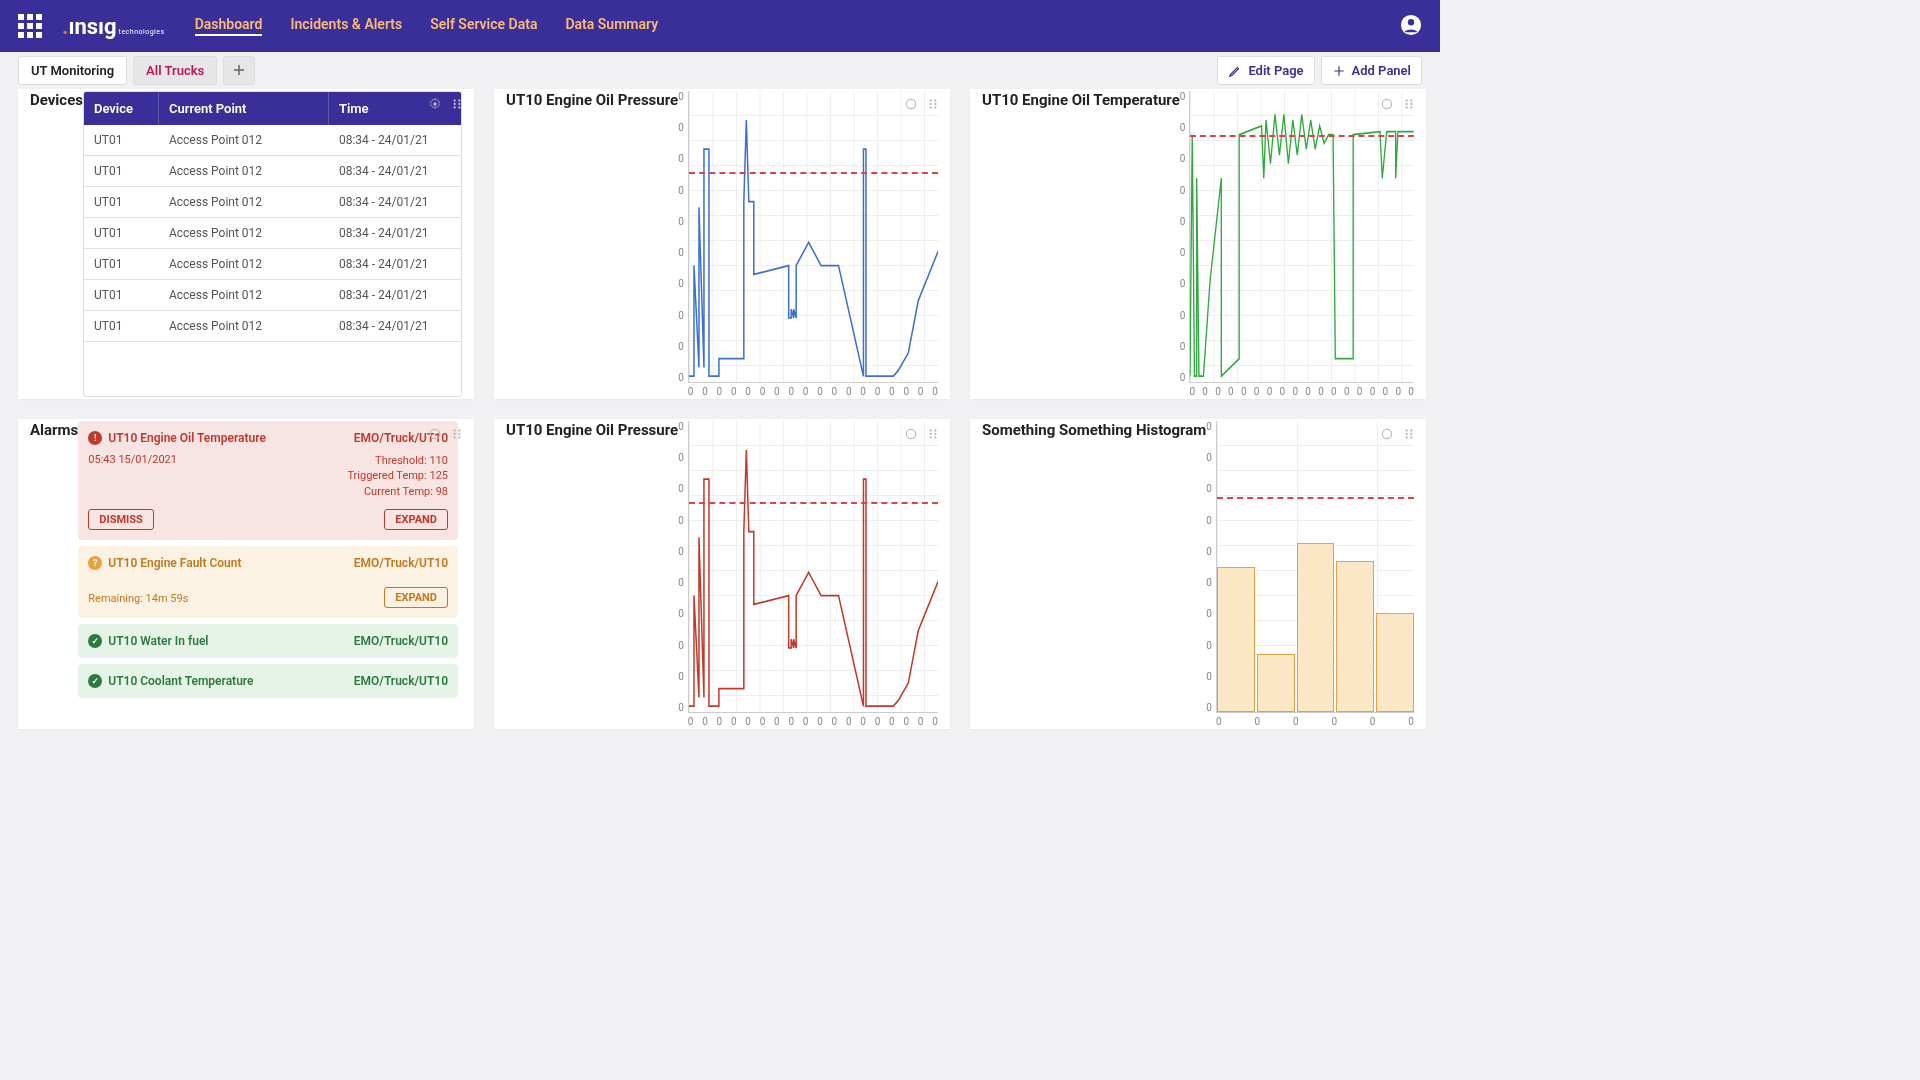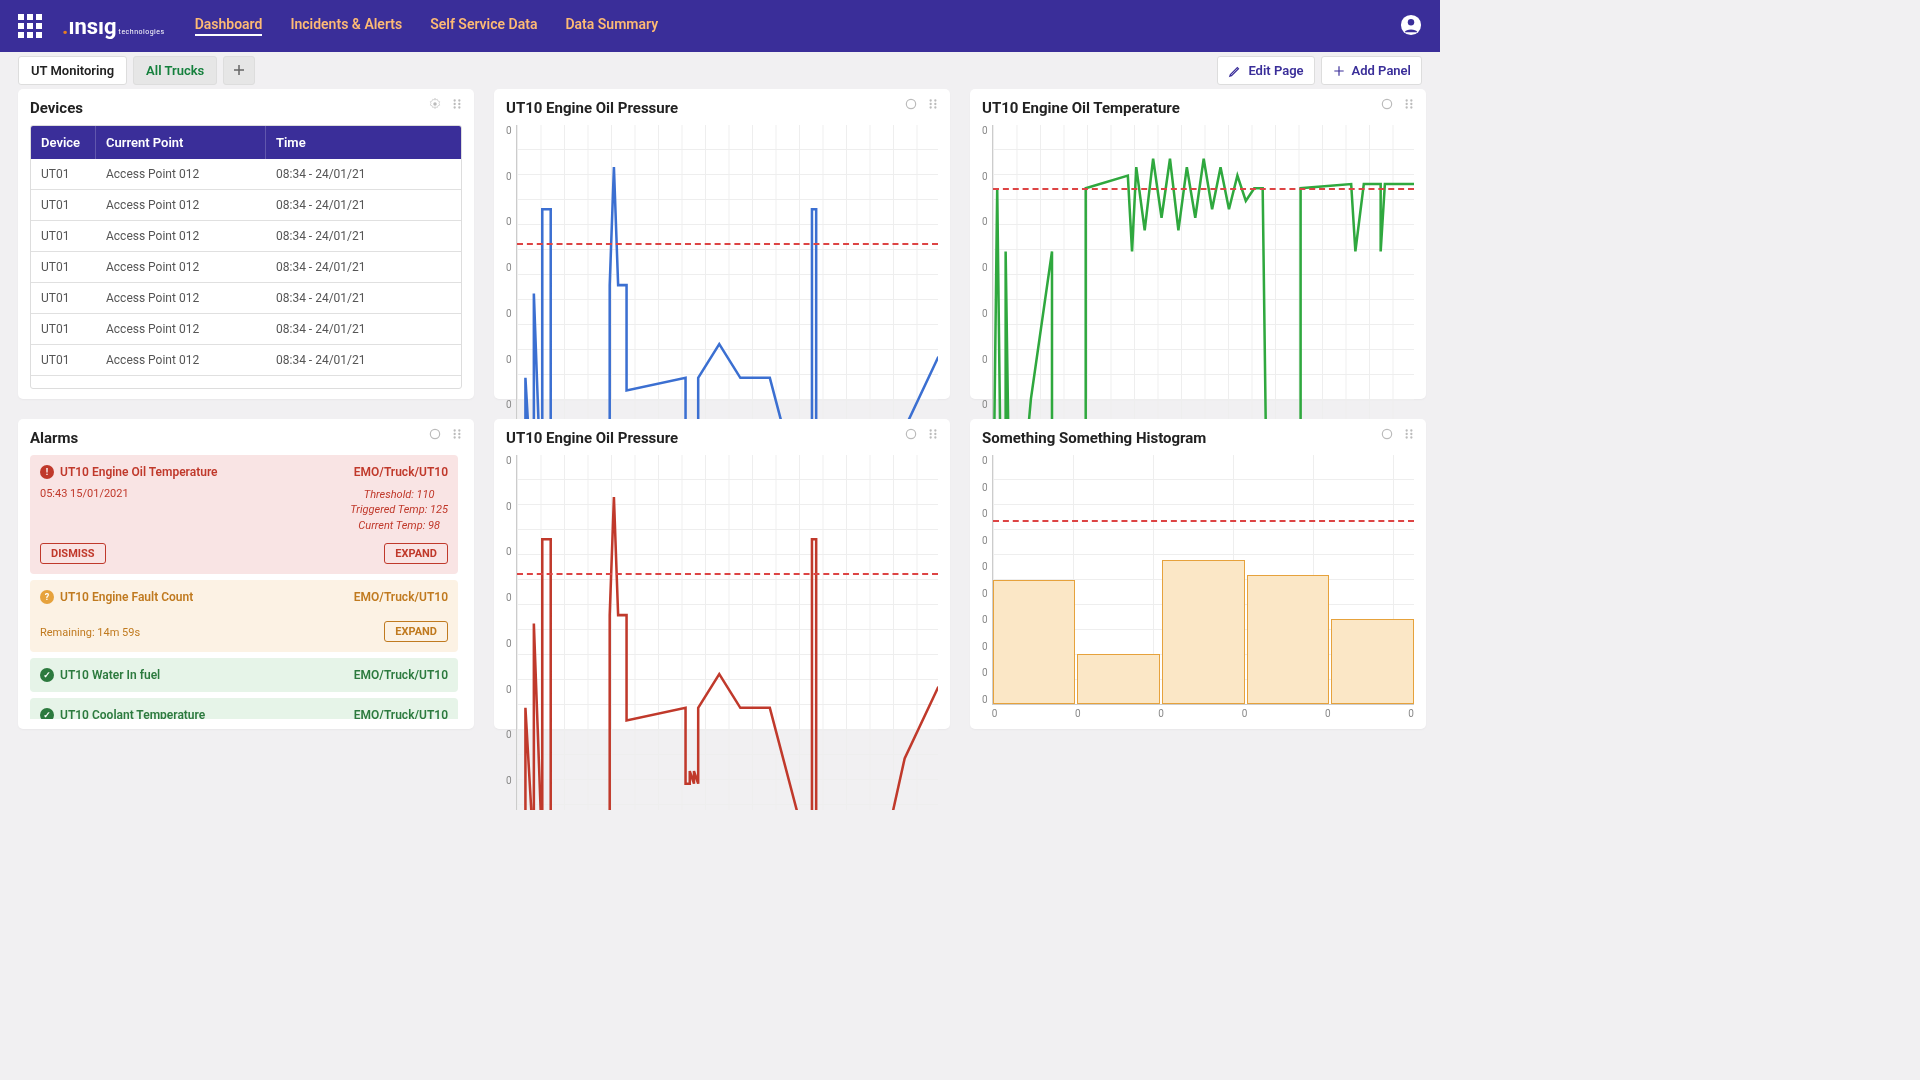--- a/index.html
+++ b/index.html
@@ -13,42 +13,42 @@
 .logo .dot { color: #E67E22; }
 .logo .sub { font-size: 7px; margin-left: 2px; letter-spacing: 0.5px; font-weight: normal; }
 .nav { display: flex; gap: 28px; }
 .nav-item { color: #fdba74; font-size: 14px; font-weight: 600; cursor: pointer; padding-bottom: 2px; }
 .nav-item.active { border-bottom: 2px solid white; }
 .user-icon { margin-left: auto; color: white; }
 
 
 .toolbar { display: flex; align-items: center; padding: 4px 18px; gap: 6px; }
 .tab { background: #fff; border: 1px solid #ddd; border-radius: 3px; padding: 6px 12px; font-size: 13px; cursor: pointer; font-weight: 600; }
-.tab.inactive { background: #E6E6E6; color: #15803d; }
+.tab.inactive { background: #E6E6E6; color: #be185d; }
 .tab.add { padding: 6px 10px; color: #666; }
 .spacer { flex: 1; }
 .btn { background: white; border: 1px solid #ddd; border-radius: 3px; padding: 6px 10px; font-size: 13px; display: flex; align-items: center; gap: 6px; cursor: pointer; color: #3A2E99; font-weight: 600; }
 .btn svg { width: 14px; height: 14px; }
 
 
 .grid { display: grid; grid-template-columns: 456px 456px 456px; grid-template-rows: 310px 310px; gap: 20px; padding: 0 18px 18px; }
-.panel { background: white; border-radius: 5px; padding: 10px 12px; display: flex; flex-direction: column; position: relative; box-shadow: 0 1px 2px rgba(0,0,0,0.04); }
+.panel { background: white; border-radius: 0; padding: 2px 12px; display: flex; flex-direction: row; position: relative; box-shadow: 0 1px 2px rgba(0,0,0,0.04); }
 .panel-title { font-size: 15px; font-weight: 700; margin-bottom: 8px; }
 .panel-ctrl { position: absolute; top: 8px; right: 10px; display: flex; gap: 8px; color: #bbb; }
 .panel-ctrl svg { width: 14px; height: 14px; cursor: pointer; }
 
 
 .dev-table { flex: 1; border: 1px solid #ddd; border-radius: 3px; overflow: hidden; display: flex; flex-direction: column; }
 .dev-head { background: #3A2E99; color: white; display: flex; font-weight: 600; font-size: 13px; }
 .dev-head div { padding: 9px 10px; border-right: 1px solid rgba(255,255,255,0.2); }
 .dev-head div:last-child { border-right: none; }
 .dev-body { flex: 1; overflow: auto; }
 .dev-row { display: flex; border-bottom: 1px solid #e0e0e0; font-size: 12px; color: #555; }
 .dev-row div { padding: 8px 10px; }
-.col-dev { width: 65px; }
+.col-dev { width: 75px; }
 .col-ap { width: 170px; }
 .col-time { flex: 1; }
 .dev-body::-webkit-scrollbar { width: 6px; }
 .dev-body::-webkit-scrollbar-thumb { background: #ccc; border-radius: 3px; }
 
 
 .chart-wrap { flex: 1; display: flex; font-size: 10px; color: #888; }
 .y-axis { display: flex; flex-direction: column; justify-content: space-between; padding-right: 4px; text-align: right; padding-bottom: 14px; }
 .chart-main { flex: 1; display: flex; flex-direction: column; }
 .chart-plot { flex: 1; border-left: 1px solid #ccc; border-bottom: 1px solid #ccc; position: relative;
@@ -71,21 +71,21 @@
 .alarms-body { flex: 1; overflow: auto; display: flex; flex-direction: column; gap: 6px; padding-right: 4px; }
 .alarms-body::-webkit-scrollbar { width: 6px; }
 .alarms-body::-webkit-scrollbar-thumb { background: #ccc; border-radius: 3px; }
 .alarm { border-radius: 4px; padding: 10px; font-size: 12px; }
 .alarm.red { background: #F9E4E4; color: #C0392B; }
 .alarm.orange { background: #FCF2E4; color: #C07A1F; }
 .alarm.green { background: #E6F4E8; color: #2C7A3E; }
 .alarm-top { display: flex; justify-content: space-between; align-items: center; font-weight: 600; }
 .alarm-top .left { display: flex; align-items: center; gap: 6px; }
 .alarm-meta { display: flex; justify-content: space-between; margin-top: 8px; font-size: 11px; }
-.alarm-meta .right { text-align: center; line-height: 1.4; font-style: italic; }
+.alarm-meta .right { text-align: right; line-height: 1.4; }
 .alarm-btns { display: flex; justify-content: space-between; margin-top: 10px; }
 .alarm-btn { border: 1.5px solid currentColor; border-radius: 3px; padding: 3px 10px; font-size: 11px; font-weight: 700; background: transparent; cursor: pointer; color: inherit; }
 .orange .alarm-meta { font-size: 11px; margin-top: 22px; }
 .orange .alarm-btns { justify-content: flex-end; margin-top: -18px; }
 
 .status-icon { width: 14px; height: 14px; border-radius: 50%; display: flex; align-items: center; justify-content: center; color: white; font-size: 9px; font-weight: bold; }
 .red .status-icon { background: #C0392B; }
 .orange .status-icon { background: #E6A23C; }
 .green .status-icon { background: #2C7A3E; }
 </style>

